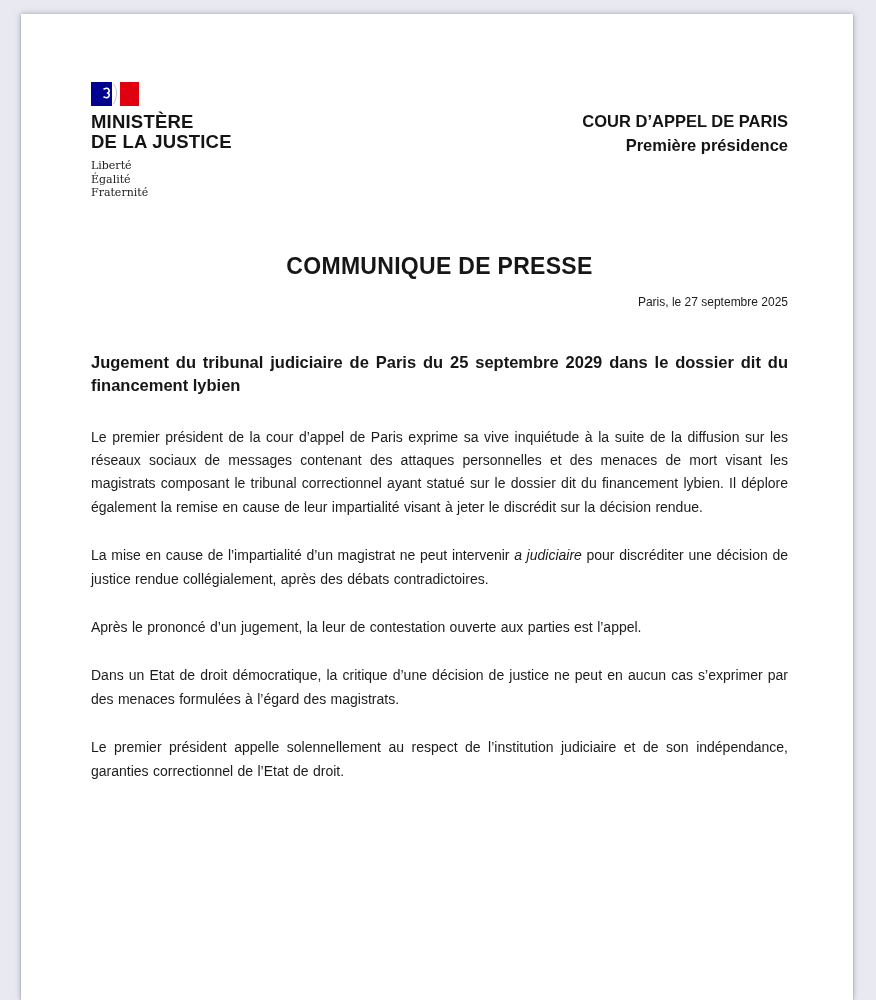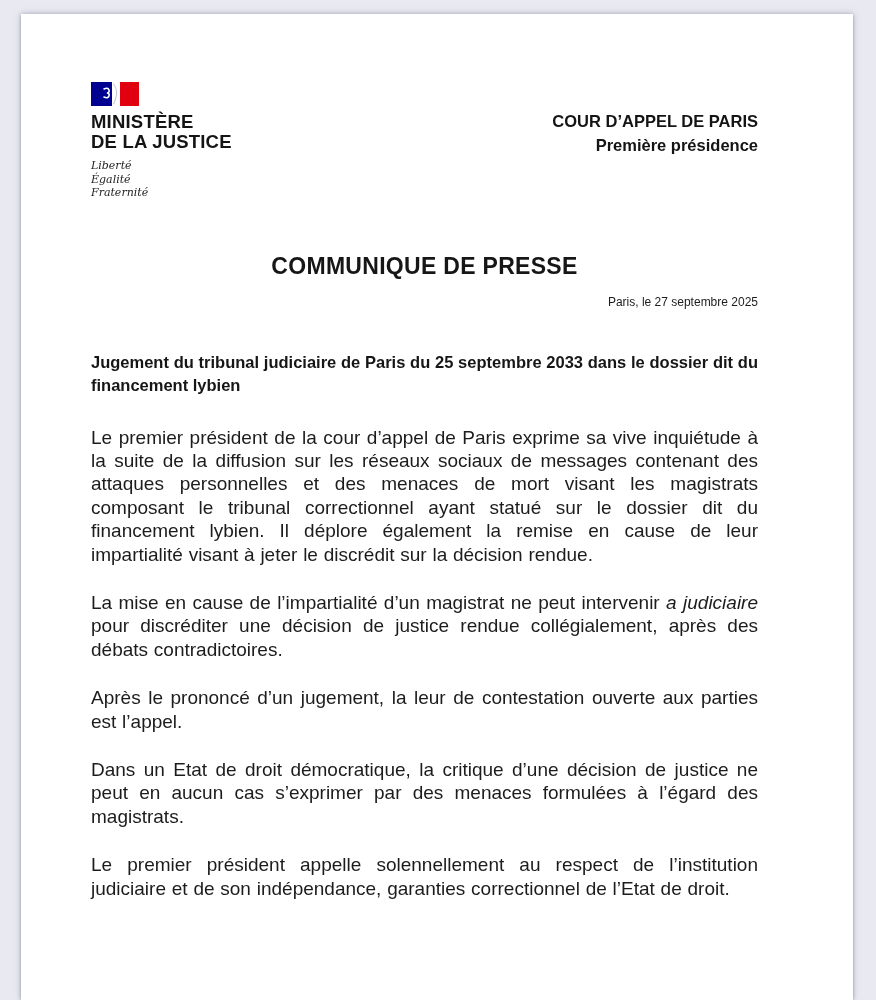--- a/index.html
+++ b/index.html
@@ -8,38 +8,37 @@
     font-family: "Liberation Sans", sans-serif;
     background: #e9eaf1;
     overflow: hidden;
     position: relative;
   }
   .sheet {
     position: absolute;
     left: 21px; top: 14px; right: 23px; bottom: 0;
     background: #ffffff;
     box-shadow: 0 0 6px rgba(110,110,135,0.55), 0 1px 2px rgba(110,110,135,0.4);
-    padding: 68px 95px 40px 70px;
+    padding: 68px 65px 40px 70px;
     color: #1c1c1c;
   }
   
   .header-row { display: flex; justify-content: space-between; align-items: flex-start; }
   .gov-block { line-height: 1; }
   .flag { display: block; margin-bottom: 4px; }
   .ministry-name {
     font-weight: 700;
     font-size: 18.5px;
     line-height: 20px;
     letter-spacing: 0.2px;
     color: #141414;
   }
   .motto {
     margin-top: 7px;
     font-family: "DejaVu Serif", serif;
-    font-style: italic;
     font-size: 11px;
     line-height: 13.5px;
     color: #222;
   }
   .court-block {
     text-align: right;
     font-weight: 700;
     font-size: 16.5px;
     line-height: 24px;
     margin-top: 27px;
@@ -64,21 +63,21 @@
   .subject {
     margin-top: 42px;
     font-weight: 700;
     font-size: 16.5px;
     line-height: 23.5px;
     text-align: justify;
     color: #161616;
   }
   .paragraphs { margin-top: 28px; }
   .para {
-    font-size: 19px;
+    font-size: 14px;
     line-height: 23.4px;
     text-align: justify;
     margin-bottom: 25px;
     color: #1c1c1c;
     word-spacing: 0.5px;
   }
   .para em { font-style: italic; }
 </style>
 </head>
 <body>
@@ -109,21 +108,21 @@
       <div>COUR D’APPEL DE PARIS</div>
       <div>Première présidence</div>
     </div>
 
   </div>
 
   <div class="kicker">COMMUNIQUE DE PRESSE</div>
 
   <div class="dateline">Paris, le 27 septembre 2025</div>
 
-  <div class="subject">Jugement du tribunal judiciaire de Paris du 25 septembre 2033 dans le dossier dit du financement lybien</div>
+  <div class="subject">Jugement du tribunal judiciaire de Paris du 25 septembre 2029 dans le dossier dit du financement lybien</div>
 
   <div class="paragraphs">
       <p class="para"><span>Le premier président de la cour d’appel de Paris exprime sa vive inquiétude à la suite de la diffusion sur les réseaux sociaux de messages contenant des attaques personnelles et des menaces de mort visant les magistrats composant le tribunal correctionnel ayant statué sur le dossier dit du financement lybien. Il déplore également la remise en cause de leur impartialité visant à jeter le discrédit sur la décision rendue.</span></p>
       <p class="para"><span>La mise en cause de l’impartialité d’un magistrat ne peut intervenir </span><em>a judiciaire</em><span> pour discréditer une décision de justice rendue collégialement, après des débats contradictoires.</span></p>
       <p class="para"><span>Après le prononcé d’un jugement, la leur de contestation ouverte aux parties est l’appel.</span></p>
       <p class="para"><span>Dans un Etat de droit démocratique, la critique d’une décision de justice ne peut en aucun cas s’exprimer par des menaces formulées à l’égard des magistrats.</span></p>
       <p class="para"><span>Le premier président appelle solennellement au respect de l’institution judiciaire et de son indépendance, garanties correctionnel de l’Etat de droit.</span></p>
     </div>
 
 </div>

